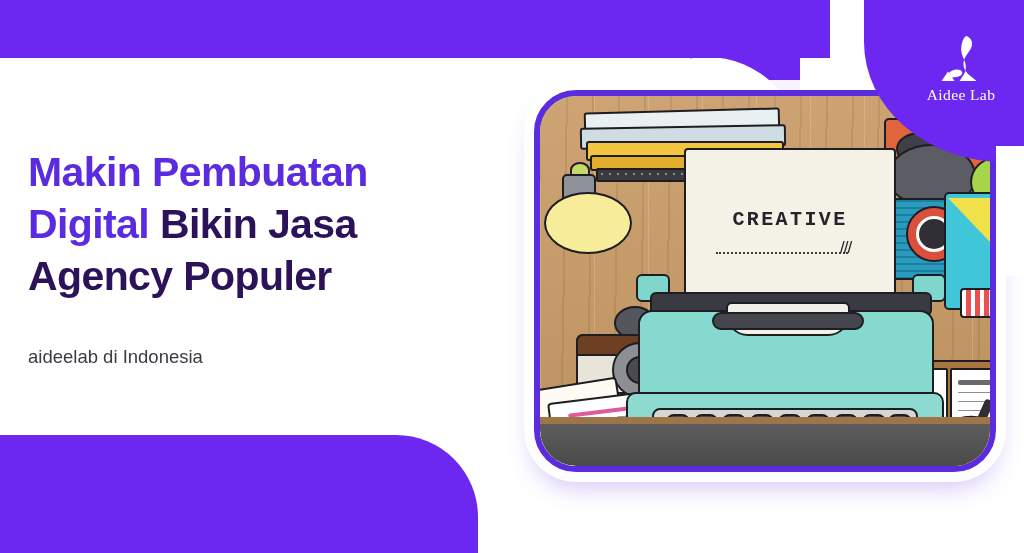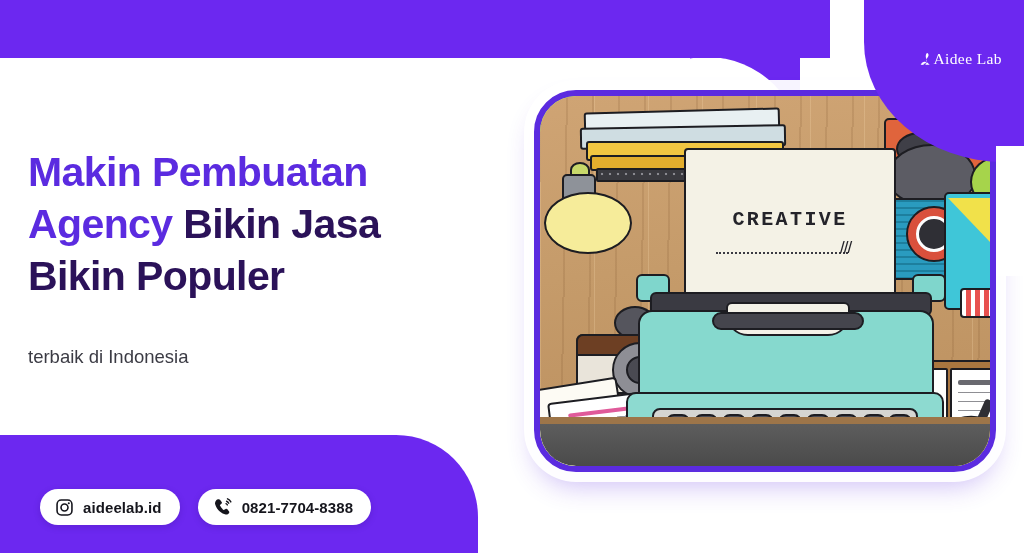--- a/index.html
+++ b/index.html
@@ -190,21 +190,21 @@
     background:repeating-linear-gradient(180deg,#44444c 0 1.3px, rgba(0,0,0,0) 1.3px 9px);opacity:.6;}
   .nb-title{position:absolute;left:418px;top:284px;width:54px;height:5px;background:#44444c;opacity:.8;border-radius:2px;}
   
   .hand-l{left:142px;top:344px;width:110px;height:132px;background:#a9744f;border-radius:48% 48% 28% 28%;transform:rotate(4deg);}
   .hand-r{left:382px;top:320px;width:104px;height:150px;background:#a9744f;border-radius:44% 44% 26% 26%;transform:rotate(-12deg);}
   .nail{position:absolute;width:13px;height:16px;background:#d8307f;border-radius:50%;border:2px solid #1d1d22;}
   .pencil{position:absolute;left:426px;top:300px;width:9px;height:96px;background:#2e2e34;border-radius:3px;transform:rotate(24deg);}
   
   .logo{
     position:absolute;left:920px;top:34px;width:82px;z-index:8;
-    display:flex;flex-direction:row;align-items:center;gap:2px;
+    display:flex;flex-direction:column;align-items:center;gap:2px;
   }
   .logo-word{
     font-family:"Liberation Serif", serif;
     font-size:15.5px;color:#ffffff;letter-spacing:.4px;white-space:nowrap;
   }
 </style>
 </head>
 <body>
 
 <div class="banner" style="--purple:#6c28f0; --purple-text:#5b2be0; --ink:#2b1259;">
@@ -322,44 +322,22 @@
       <path d="M27.5 2 C33 4 35 10 31 16 C27.5 21.5 24 25 24.5 31 C25 37 29 40 34 44 L37.5 47 L20.5 47 L24.5 41 C28 36 27 30 25 25.5 C23 21 21 16 23 9 C24 5 25.5 2.8 27.5 2 Z" fill="#ffffff"></path>
       <path d="M7 46.8 C7 41 11 36 17 35.5 C20.5 35.2 23 36.5 23.2 38.6 C23.4 41.4 20 43 16 43.2 C12.5 43.4 9.5 44.6 8 46.8 Z" fill="#ffffff"></path>
       <path d="M2.5 47 L9 37.5 L15.5 47 Z" fill="#ffffff"></path>
     </svg>
     <div class="logo-word">Aidee Lab</div>
   </div>
 
   <div class="copy">
     <h1 class="headline">
       <span class="accent">Makin Pembuatan</span><br>
-      <span class="accent">Agency </span><span>Bikin Jasa</span><br>
-      <span>Bikin Populer</span>
+      <span class="accent">Digital </span><span>Bikin Jasa</span><br>
+      <span>Agency Populer</span>
     </h1>
     <p class="subtitle">
       <br>
-      <span>terbaik di Indonesia</span>
+      <span>aideelab di Indonesia</span>
     </p>
   </div>
 
-  <div class="pills">
-
-    <div class="pill">
-      <svg width="19" height="19" viewBox="0 0 24 24" fill="none" stroke="#15151c" stroke-width="2">
-        <rect x="2.6" y="2.6" width="18.8" height="18.8" rx="5.4"></rect>
-        <circle cx="12" cy="12" r="4.4"></circle>
-        <circle cx="17.4" cy="6.6" r="1.3" fill="#15151c" stroke="none"></circle>
-      </svg>
-      <span class="pill-label">aideelab.id</span>
-    </div>
-
-    <div class="pill">
-      <svg width="20" height="20" viewBox="0 0 24 24">
-        <path d="M6.2 2.6c-.9 0-1.7.5-2.3 1.2C2.6 5.3 2.1 7 2.6 8.8c.9 3.3 3 6.4 5.6 8.6 2.1 1.8 4.6 3.2 7 3.6 1.6.3 3-.3 3.9-1.5.5-.7.6-1.5.2-2.1l-2-2.8c-.5-.7-1.5-.8-2.2-.3l-1.6 1.1c-.4.3-.9.2-1.2-.1-1.6-1.4-3-3.1-3.9-5-.2-.4-.1-.8.3-1.1l1.4-1.1c.6-.5.8-1.4.3-2.1L8.4 3.3c-.4-.5-1.1-.8-1.8-.7z" fill="#15151c"></path>
-        <path d="M16.3 5.1a5.4 5.4 0 0 1 2.6 2.4" stroke="#15151c" stroke-width="1.7" fill="none" stroke-linecap="round"></path>
-        <path d="M15.6 8a3 3 0 0 1 1.6 1.5" stroke="#15151c" stroke-width="1.7" fill="none" stroke-linecap="round"></path>
-        <path d="M17.4 2.2a8 8 0 0 1 4 3.7" stroke="#15151c" stroke-width="1.7" fill="none" stroke-linecap="round"></path>
-      </svg>
-      <span class="pill-label">0821-7704-8388</span>
-    </div>
-
-  </div>
 </div>
 
 </body></html>

